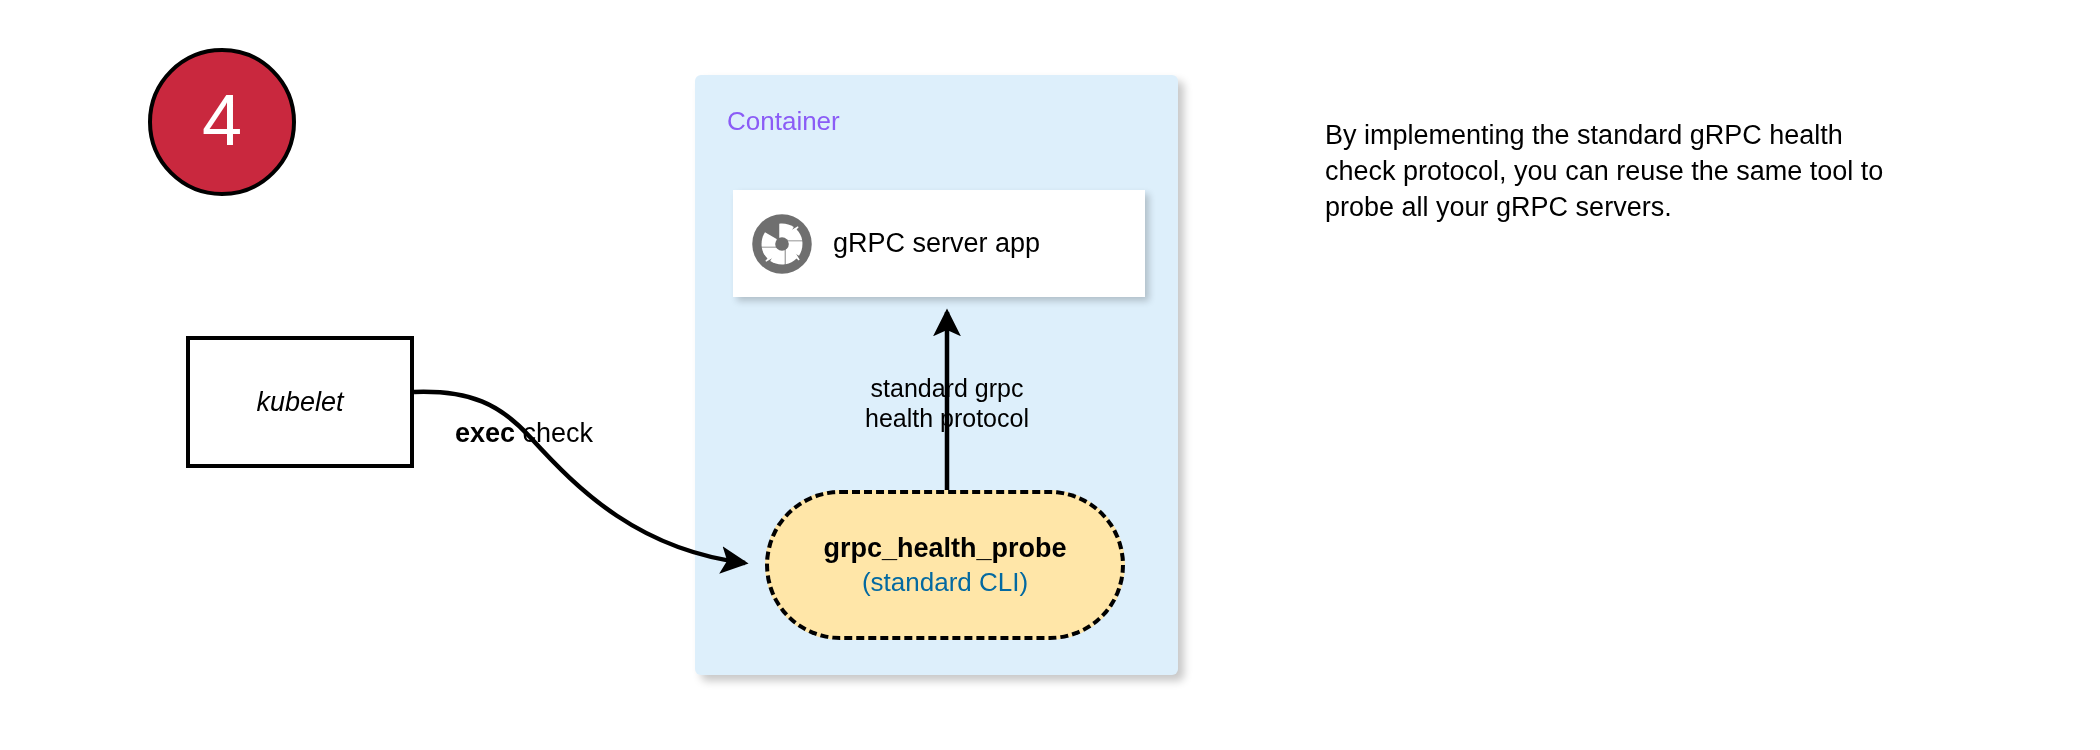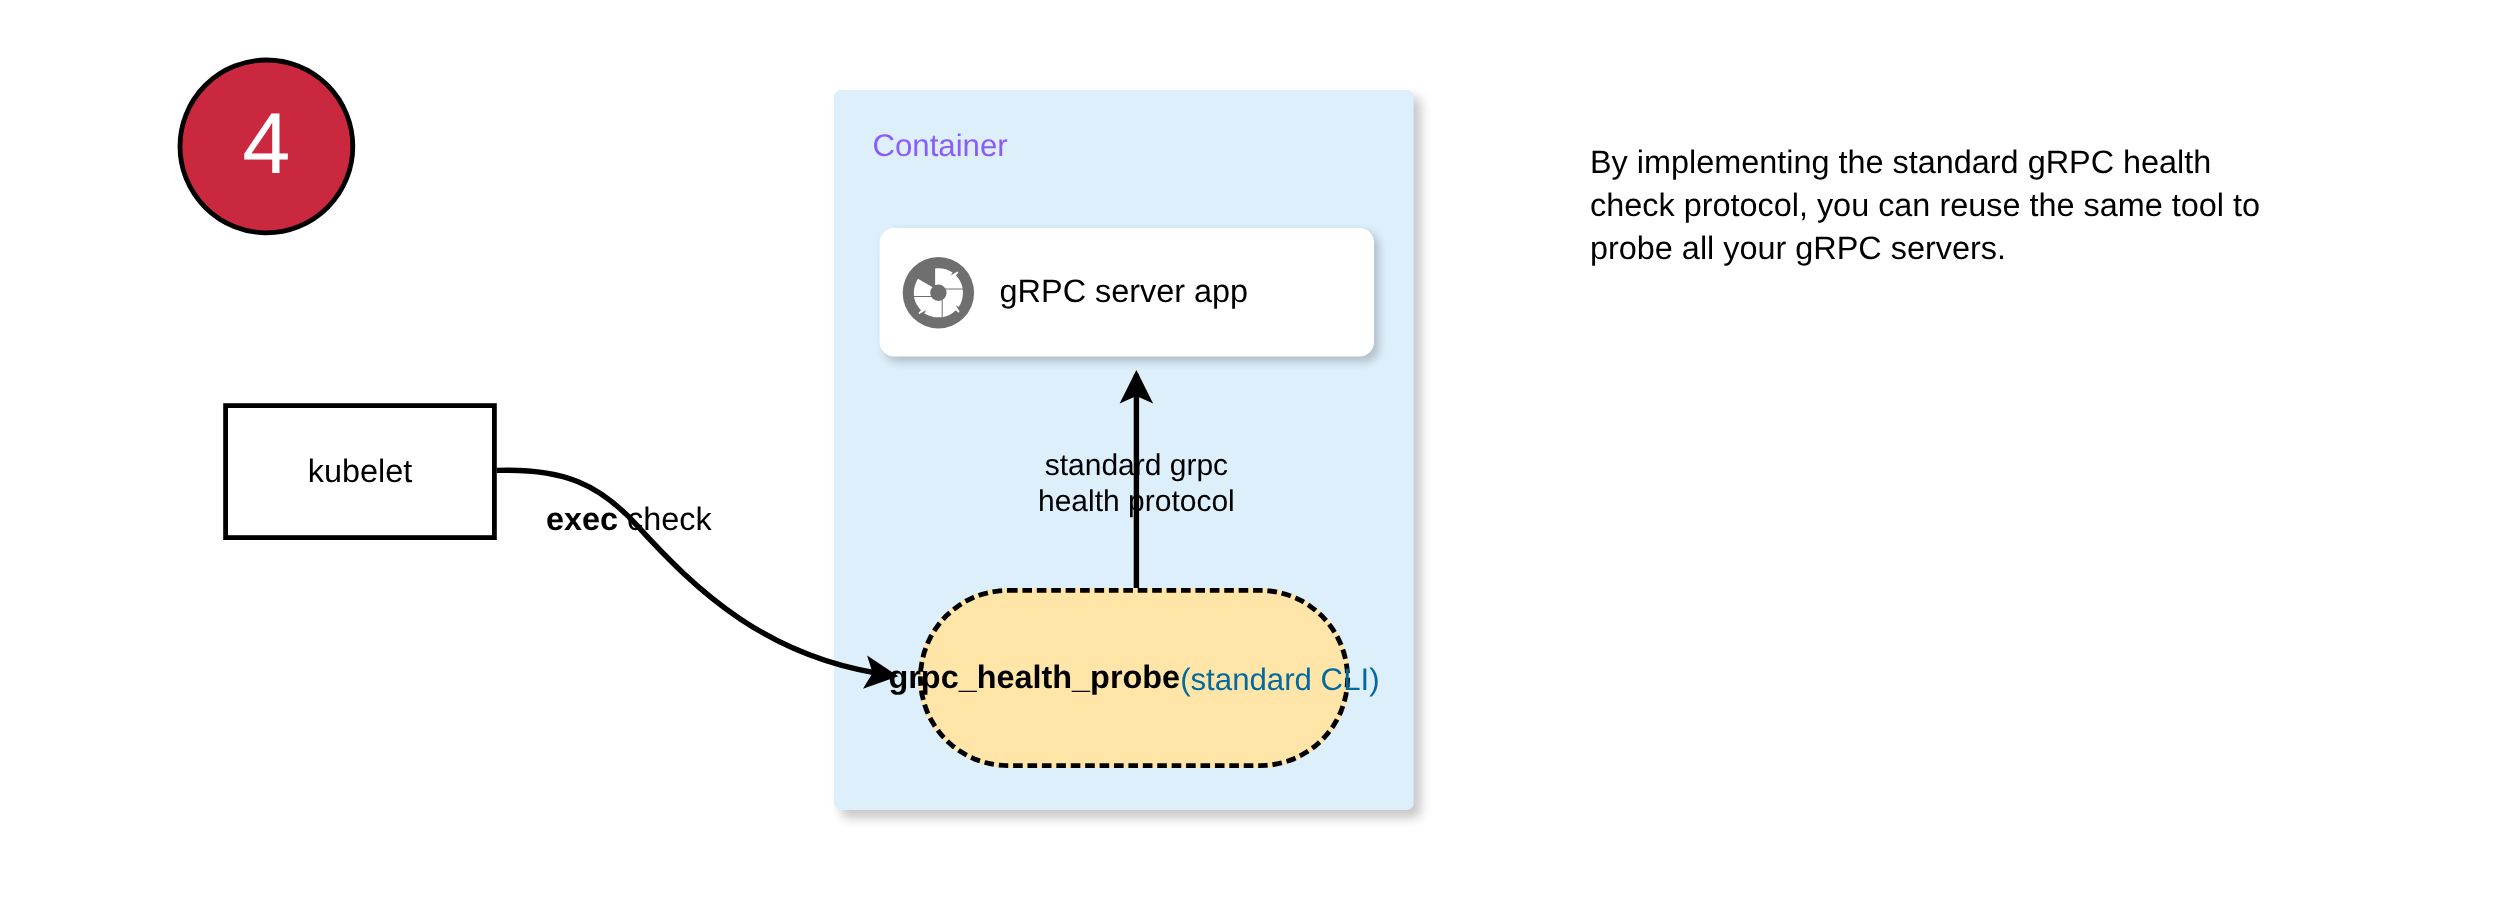--- a/index.html
+++ b/index.html
@@ -65,21 +65,21 @@
   }
 
   
   #grpc-server-card {
     position: absolute;
     left: 733px;
     top: 190px;
     width: 412px;
     height: 107px;
     background: #ffffff;
-    border-radius: 12px;
+    border-radius: 0;
     box-shadow: 4px 4px 7px rgba(0,0,0,0.2);
     display: flex;
     align-items: center;
     padding-left: 18px;
     box-sizing: border-box;
   }
   #grpc-logo-icon {
     width: 62px;
     height: 62px;
     flex: 0 0 62px;
@@ -97,21 +97,21 @@
     position: absolute;
     left: 765px;
     top: 490px;
     width: 360px;
     height: 150px;
     background: #ffe6a8;
     border: 4px dashed #000000;
     border-radius: 75px;
     box-sizing: border-box;
     display: flex;
-    flex-direction: row;
+    flex-direction: column;
     align-items: center;
     justify-content: center;
   }
   #health-probe-title {
     font-size: 27px;
     font-weight: bold;
     line-height: 1.16;
     color: #000000;
     white-space: nowrap;
   }
@@ -122,27 +122,28 @@
     white-space: nowrap;
     margin-top: 2px;
   }
 
   
   #kubelet-box {
     position: absolute;
     left: 186px;
     top: 336px;
     width: 228px;
-    height: 114px;
+    height: 132px;
     background: #ffffff;
     border: 4px solid #000000;
     box-sizing: border-box;
     display: flex;
     align-items: center;
     justify-content: center;
+    font-style: italic;
   }
   #kubelet-label {
     font-size: 27px;
     line-height: 1;
     color: #000000;
   }
 
   
   #exec-probe-label {
     position: absolute;

